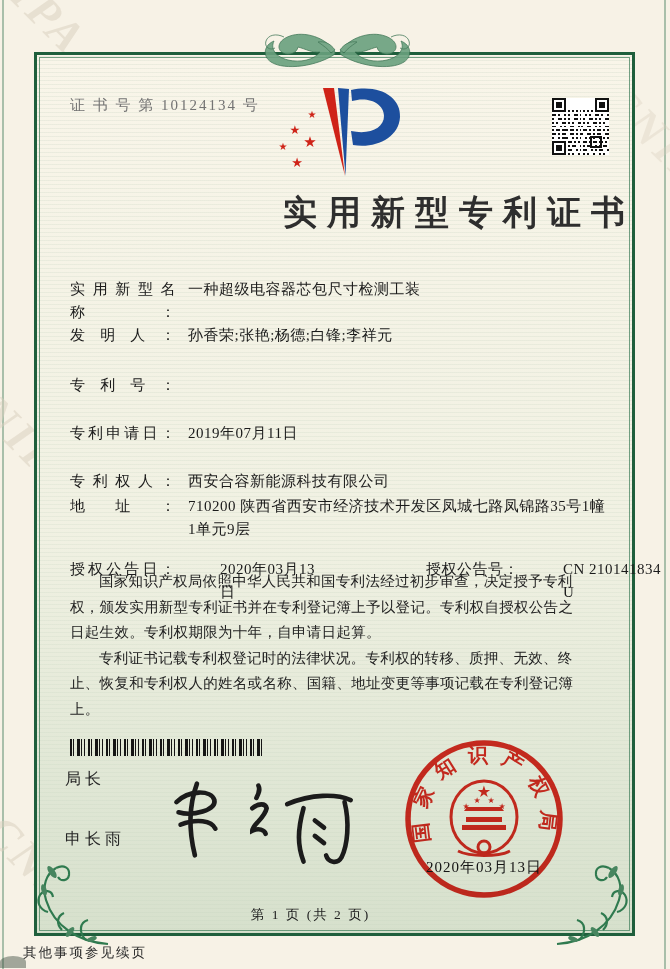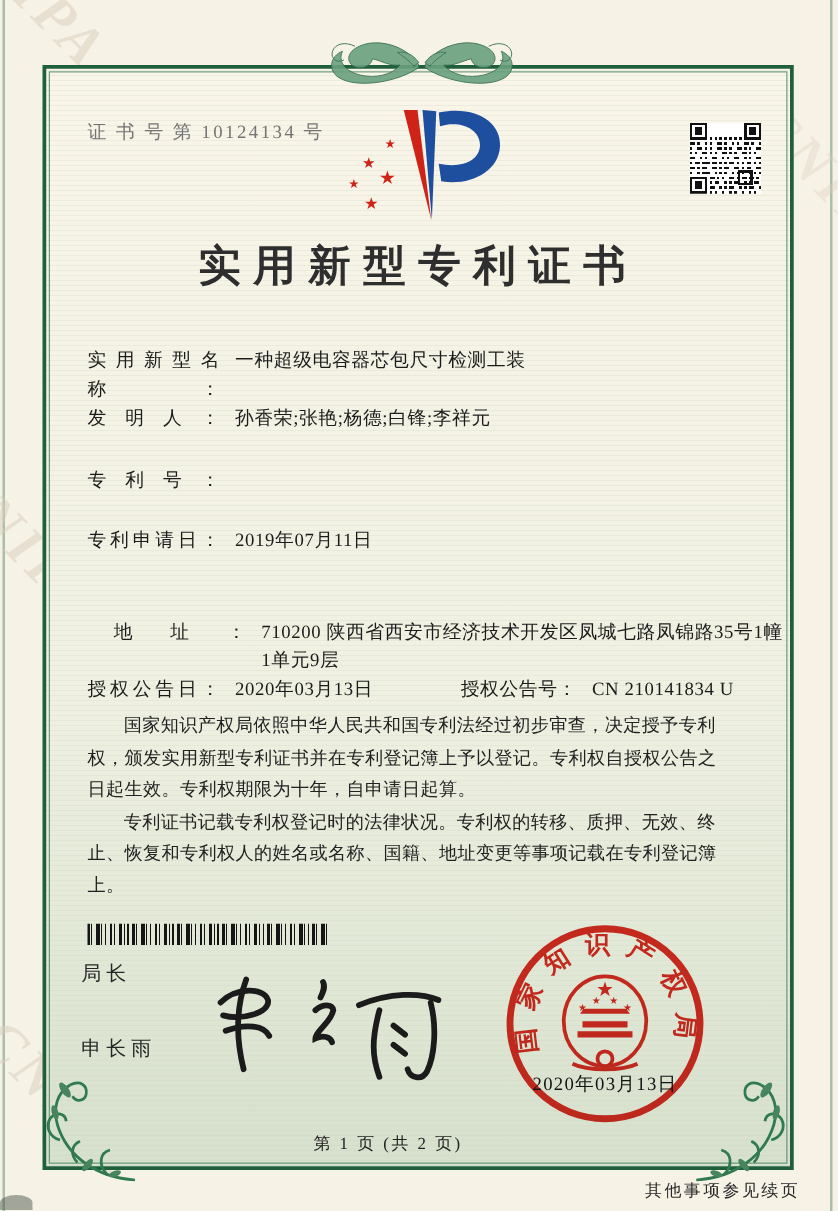--- a/index.html
+++ b/index.html
@@ -26,51 +26,51 @@
 
   .orn-top{position:absolute;left:240px;top:29px;width:195px;height:46px;z-index:4;}
   .fl{position:absolute;width:85px;height:95px;z-index:4;}
   .fl.bl{left:26px;top:852px;}
   .fl.br{left:554px;top:852px;transform:scaleX(-1);}
 
   .certno{position:absolute;left:70px;top:96px;font-size:15px;letter-spacing:2px;color:#737373;z-index:5;}
   .logo{position:absolute;left:255px;top:84px;width:160px;height:96px;z-index:5;}
   .qr{position:absolute;left:552px;top:98px;width:57px;height:57px;z-index:5;}
 
-  .title{position:absolute;left:34px;width:601px;top:190px;text-align:center;font-size:34px;font-weight:bold;
+  .title{position:absolute;left:34px;width:601px;top:190px;text-align:right;font-size:34px;font-weight:bold;
          letter-spacing:10px;color:#2e2e2e;z-index:5;}
 
   .row{position:absolute;left:70px;display:flex;font-size:15px;color:#1b1b1b;z-index:5;line-height:23px;}
   .lbl{width:106px;flex:none;text-align:justify;text-align-last:justify;letter-spacing:.5px;}
   .val{margin-left:12px;letter-spacing:.5px;}
   .val.addr{width:422px;}
   .lbl2{margin-left:70px;flex:none;letter-spacing:.5px;}
   .r1{top:278px;} .r2{top:324px;justify-content:flex-end;} .r3{top:374px;} .r4{top:422px;} .r5{top:470px;}
-  .r6{top:495px;margin-left:21px;} .r7{top:541px;}
+  .r6{top:495px;} .r7{top:558px;gap:32px;}
 
   .paras{position:absolute;left:70px;top:569px;width:516px;font-size:14.5px;line-height:25.5px;color:#222;z-index:5;}
   .paras p{margin:0;text-indent:2em;letter-spacing:.3px;}
 
   .barcode{position:absolute;left:70px;top:739px;width:192px;height:17px;z-index:5;
     background:repeating-linear-gradient(90deg,#151515 0 2px,transparent 2px 3px,#151515 3px 4px,transparent 4px 7px,#151515 7px 10px,transparent 10px 11px,#151515 11px 12px,transparent 12px 14px,#151515 14px 15px,transparent 15px 18px);}
 
   .signrole{position:absolute;left:65px;top:769px;font-family:"Liberation Sans",sans-serif;font-size:16px;
             letter-spacing:4px;color:#262626;z-index:5;}
   .signname{position:absolute;left:65px;top:829px;font-family:"Liberation Sans",sans-serif;font-size:16px;
             letter-spacing:4px;color:#262626;z-index:5;}
   .signature{position:absolute;left:158px;top:770px;width:205px;height:100px;z-index:5;}
 
   .seal{position:absolute;left:400px;top:735px;width:168px;height:168px;z-index:6;mix-blend-mode:multiply;opacity:.95;}
   .sealdate{position:absolute;left:402px;top:858px;width:164px;text-align:center;font-size:15px;
             letter-spacing:1px;color:#131313;z-index:7;}
 
   .pagenum{position:absolute;left:34px;width:553px;top:906px;text-align:center;font-size:13.5px;
            letter-spacing:2px;color:#222;z-index:5;}
-  .note{position:absolute;left:0;width:640px;top:944px;text-align:right;font-size:13.5px;
-        letter-spacing:2px;color:#2a2a2a;z-index:5;}
+  .note{position:absolute;left:0;width:640px;top:944px;text-align:left;font-size:13.5px;
+        letter-spacing:2px;color:#2a2a2a;z-index:5;padding-left:23px;}
 </style>
 </head>
 <body>
 
 <div class="page">
 
   <div class="edge left"></div>
   <div class="edge right"></div>
   <div class="smudge"></div>
 
@@ -171,20 +171,24 @@
   <div class="row r2">
     <span class="lbl">发明人：</span>
     <span class="val">孙香荣;张艳;杨德;白锋;李祥元</span>
   </div>
   <div class="row r3">
     <span class="lbl">专利号：</span>
   </div>
   <div class="row r4">
     <span class="lbl">专利申请日：</span>
     <span class="val">2019年07月11日</span>
+  </div>
+  <div class="row r5">
+    <span class="lbl">专利权人：</span>
+    <span class="val">西安合容新能源科技有限公司</span>
   </div>
   <div class="row r6">
     <span class="lbl">地址：</span>
     <span class="val addr">710200 陕西省西安市经济技术开发区凤城七路凤锦路35号1幢1单元9层</span>
   </div>
   <div class="row r7">
     <span class="lbl">授权公告日：</span>
     <span class="val">2020年03月13日</span>
     <span class="lbl2">授权公告号：</span>
     <span class="val">CN 210141834 U</span>

